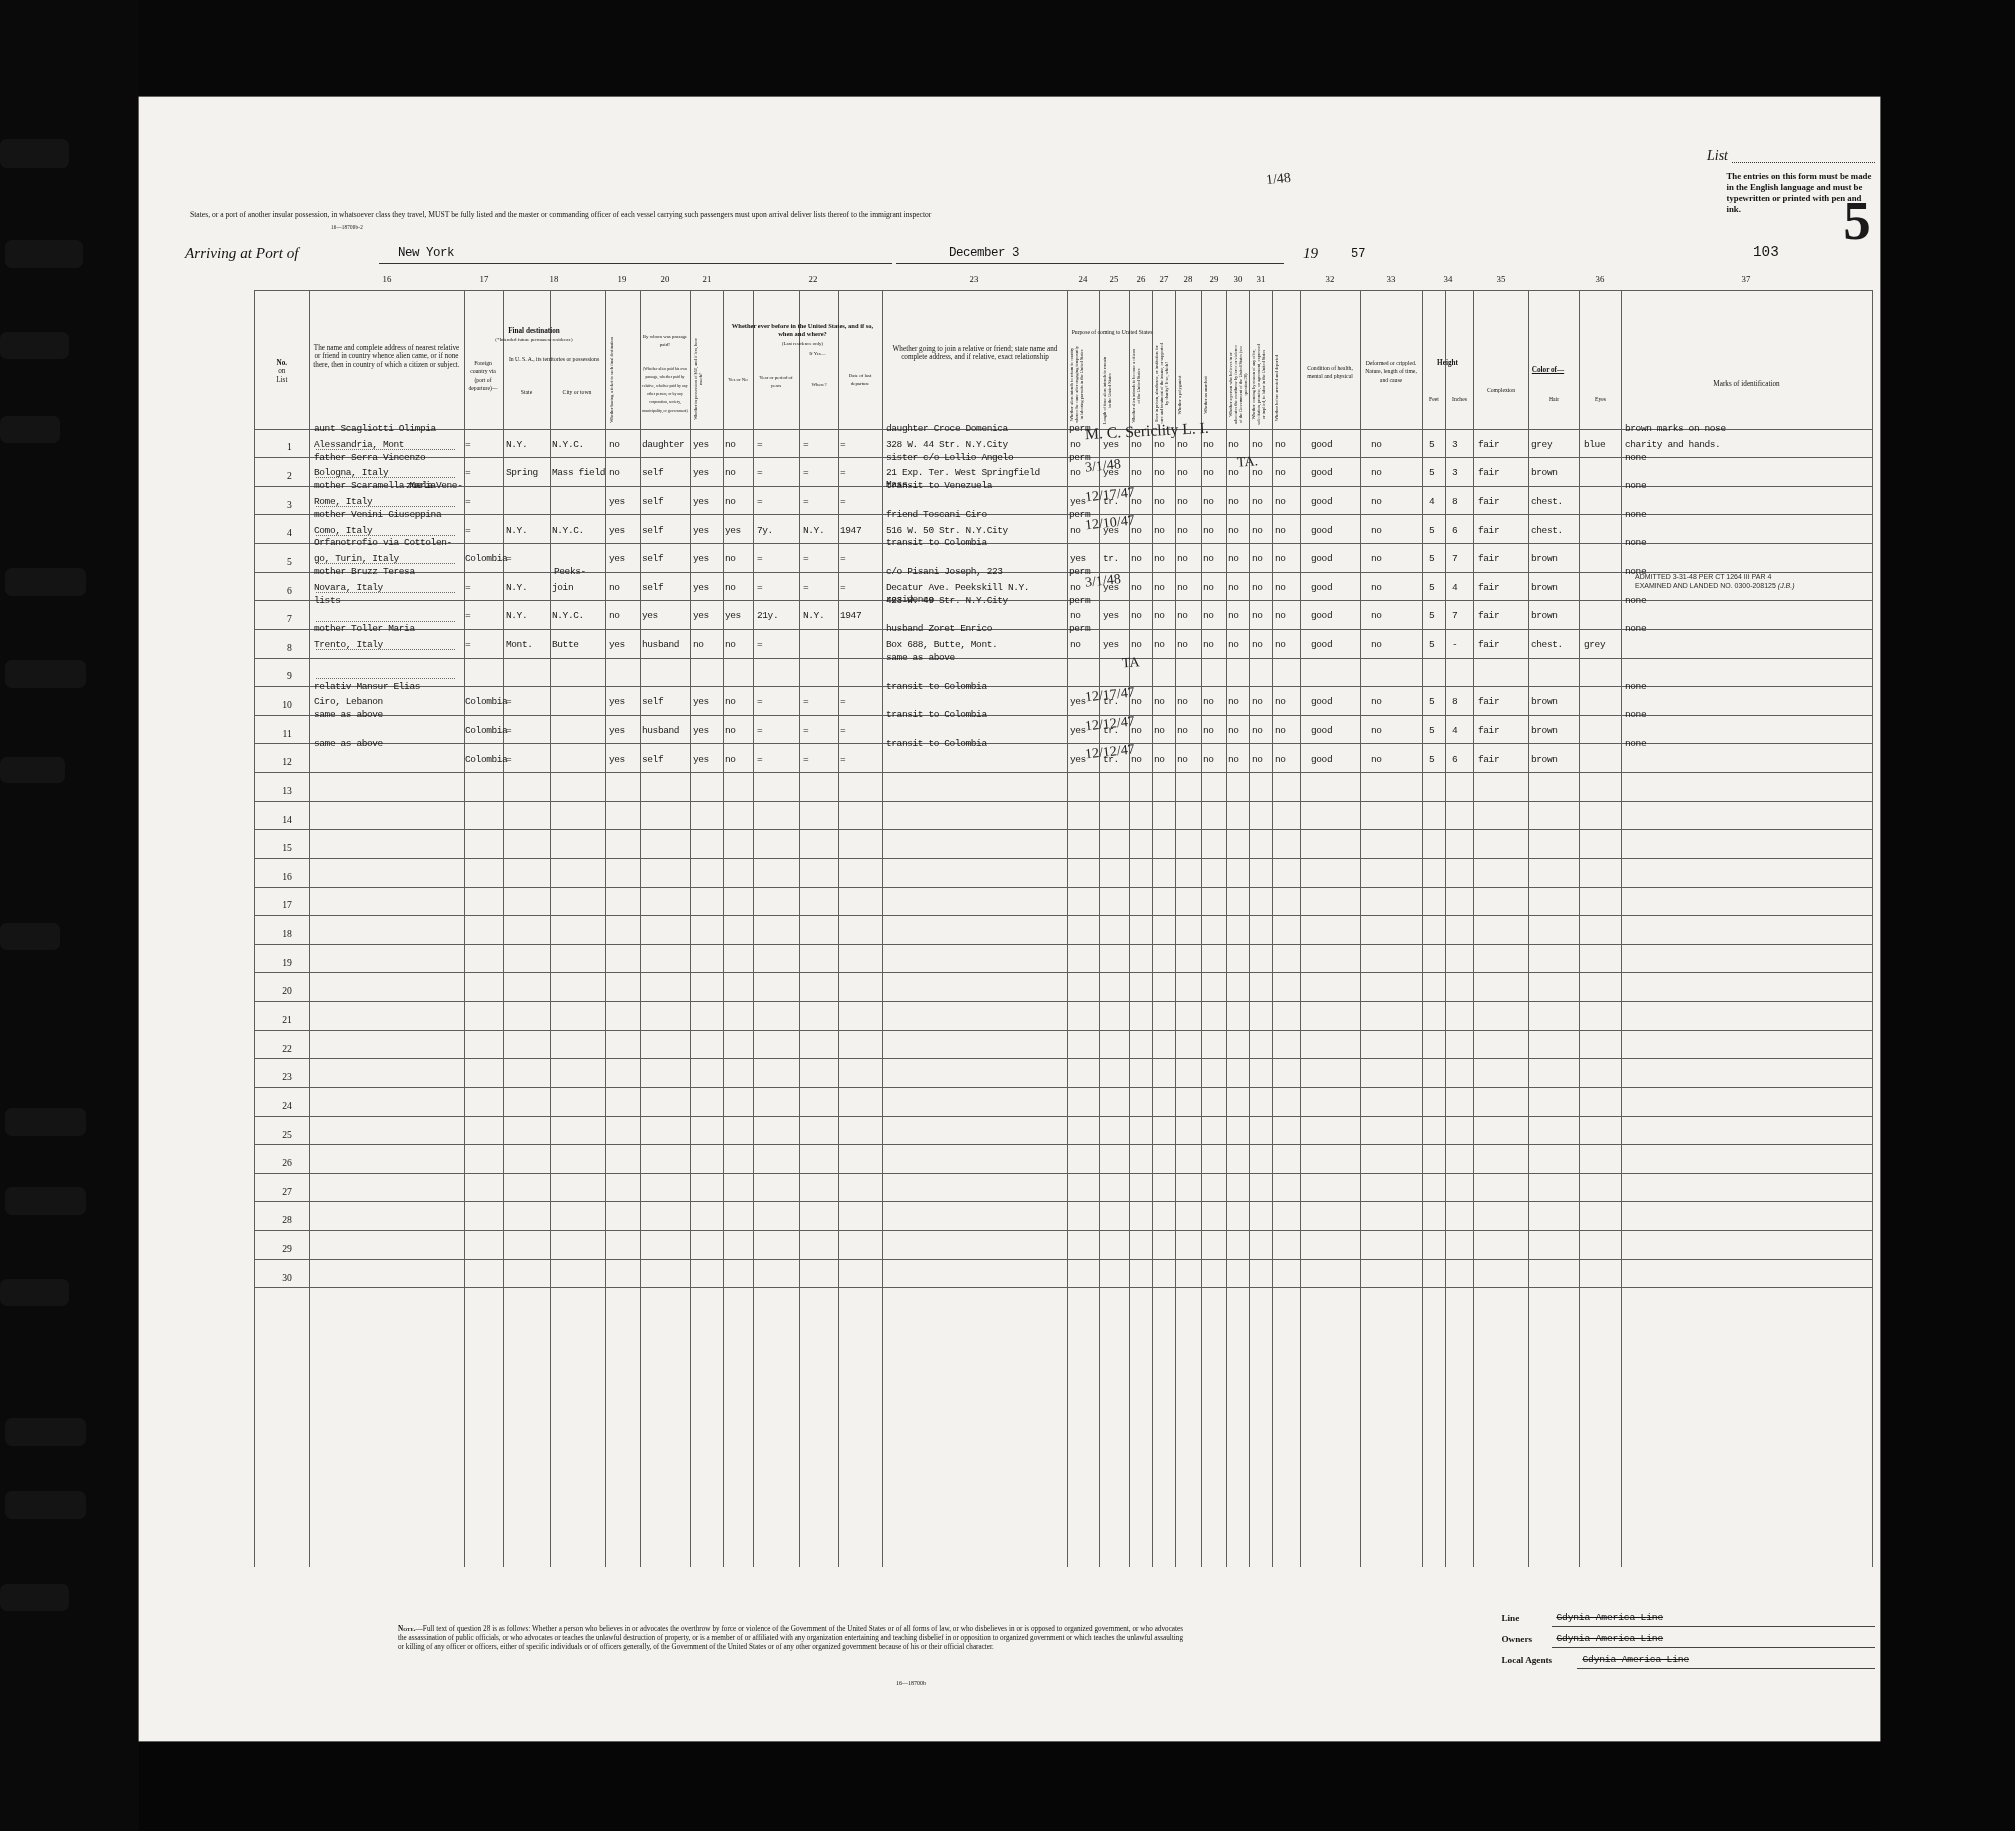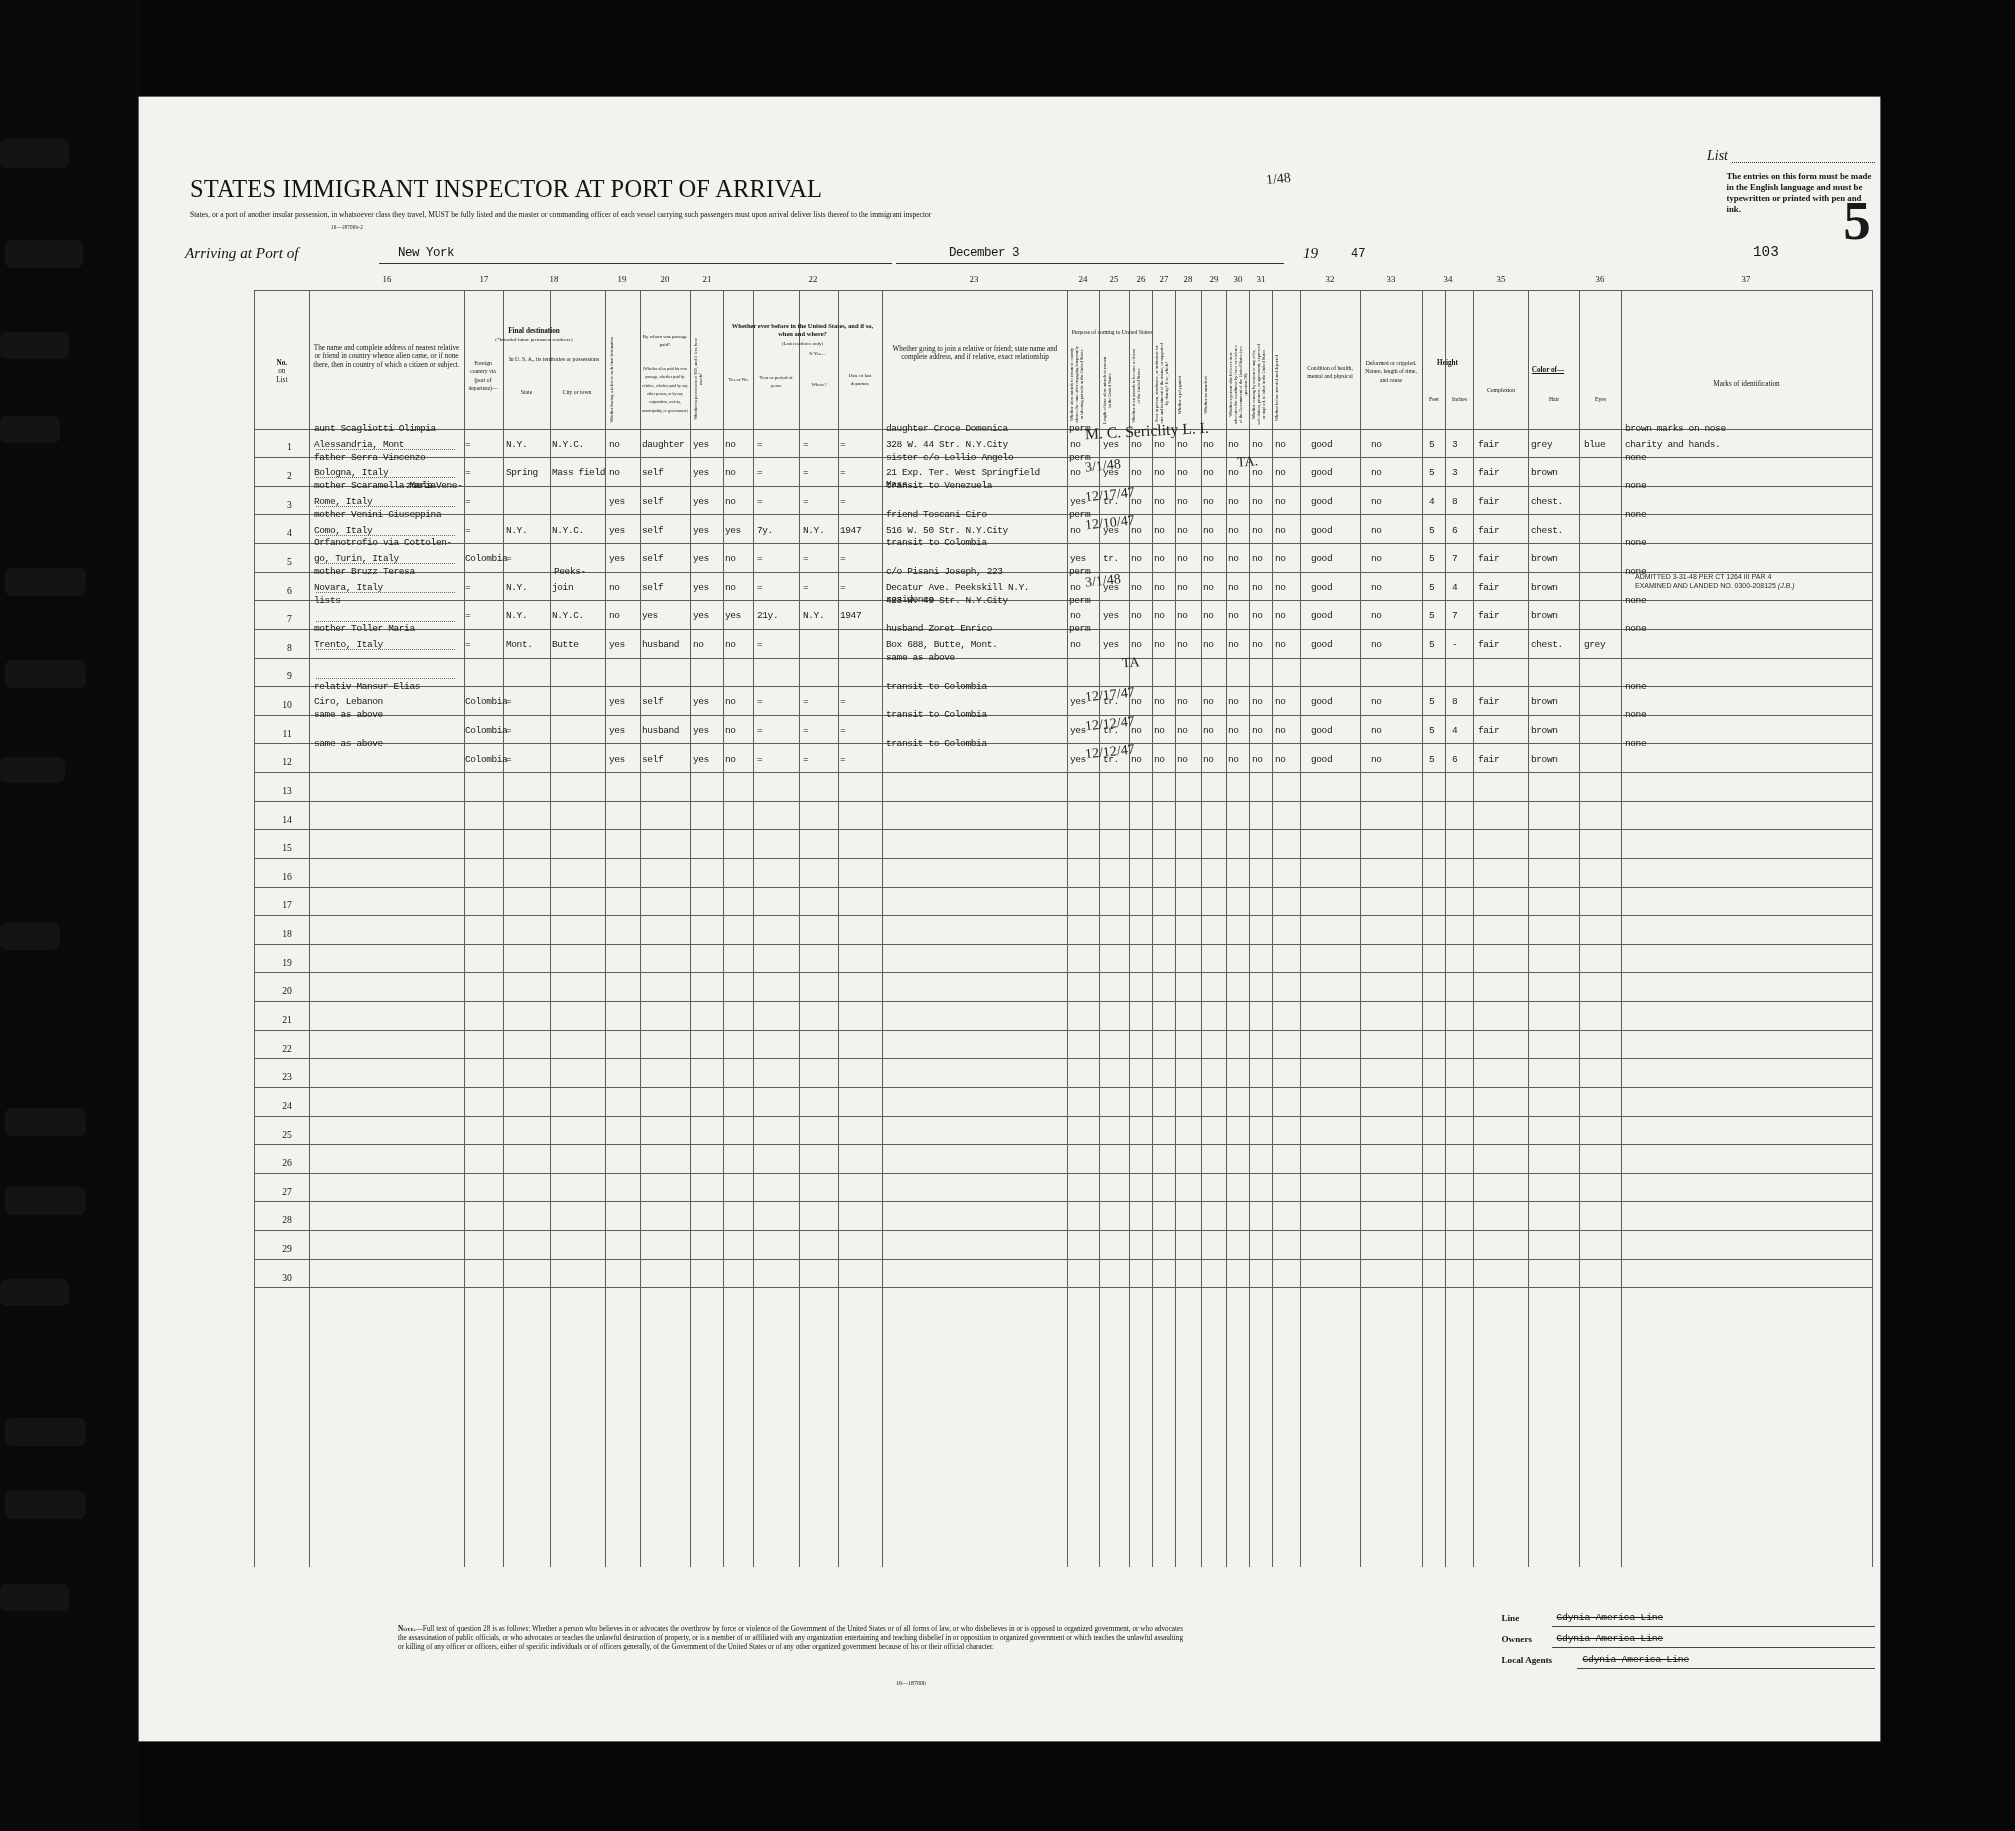--- a/index.html
+++ b/index.html
@@ -82,37 +82,36 @@
   <div class="holebar" style="left:4.6px;top:1108px;width:81px;height:28px;"></div>
   <div class="holebar" style="left:4.6px;top:1187px;width:81px;height:28px;"></div>
   <div class="holebar" style="left:0;top:1279px;width:69px;height:27px;"></div>
   <div class="holebar" style="left:4.6px;top:1418px;width:81px;height:28px;"></div>
   <div class="holebar" style="left:4.6px;top:1491px;width:81px;height:28px;"></div>
   <div class="holebar" style="left:0;top:1584px;width:69px;height:27px;"></div>
 
   <div class="scan">
     <div class="inner">
 
-      <div class="title">STATES IMMIGRANT INSPECTOR AT PORT OF ARRIVAL</div>
       <div class="subtitle">States, or a port of another insular possession, in whatsoever class they travel, MUST be fully listed and the master or commanding officer of each vessel carrying such passengers must upon arrival deliver lists thereof to the immigrant inspector</div>
       <div class="formcode">16—18700b-2</div>
       <div class="handnote ink" style="font-size:14px;">1/48</div>
 
       <div class="listword">List</div>
       <div class="listline"></div>
       <div class="rightnote">The entries on this form must be made in the English language and must be typewritten or printed with pen and ink.</div>
       <div class="bignum">5</div>
 
       <div class="arriving">Arriving at Port of</div>
       <div class="portline"></div>
       <div class="portname">New York</div>
       <div class="dateline"></div>
       <div class="datename">December 3</div>
       <div class="nineteen">19</div>
-      <div class="yearval">47</div>
+      <div class="yearval">57</div>
       <div class="pageno">103</div>
 
       <div class="grid" id="grid">
           <div class="vline" style="left: 0px;"></div>
           <div class="vline" style="left: 55px;"></div>
           <div class="vline" style="left: 210px;"></div>
           <div class="vline" style="left: 249px;"></div>
           <div class="vline" style="left: 296px;"></div>
           <div class="vline" style="left: 351px;"></div>
           <div class="vline" style="left: 386px;"></div>

